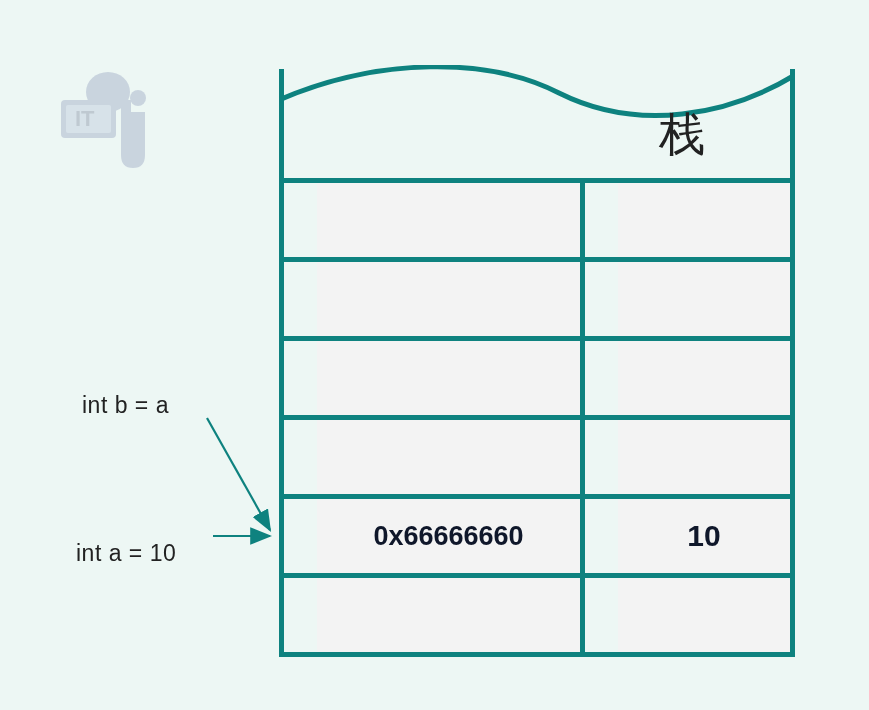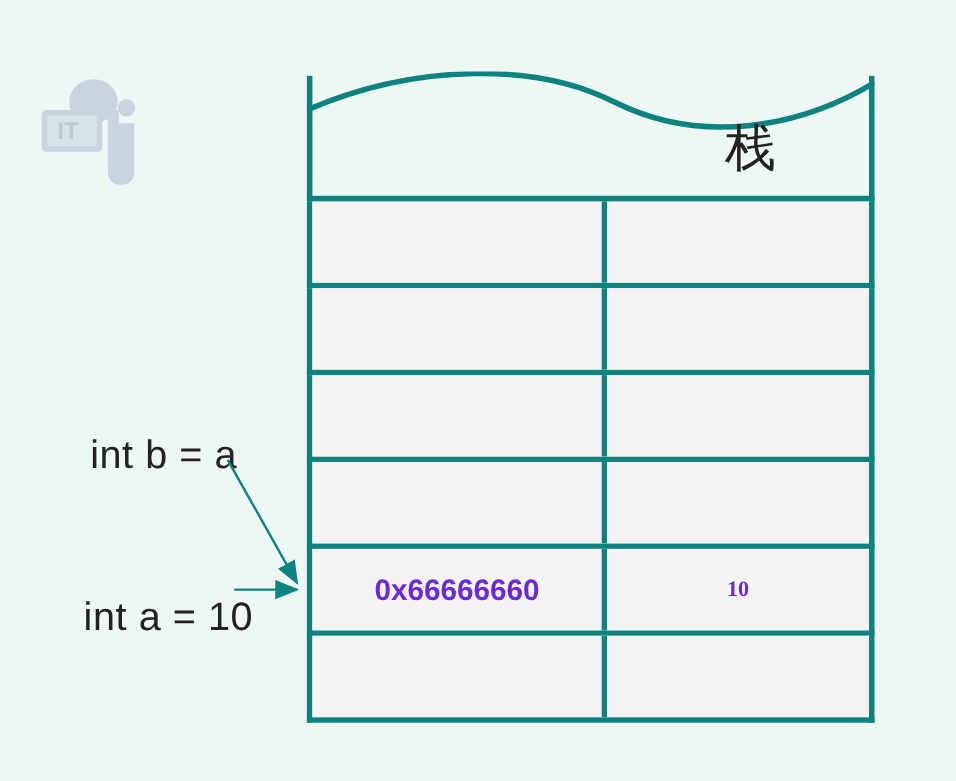--- a/index.html
+++ b/index.html
@@ -10,21 +10,21 @@
     body {
       width: 869px;
       height: 710px;
       background: #edf7f4;
       position: relative;
       font-family: "Segoe UI", Arial, sans-serif;
     }
     .logo {
       position: absolute;
       top: 70px;
-      left: 30px;
+      left: 53px;
       width: 110px;
       height: 100px;
       opacity: 0.28;
     }
     .stack-container {
       position: absolute;
       top: 69px;
       left: 279px;
       width: 516px;
     }
@@ -59,37 +59,38 @@
       border-left: 5px solid #0e827f;
       border-right: 5px solid #0e827f;
       border-bottom: 5px solid #0e827f;
     }
     .stack-cell {
       background: #f3f3f3;
       display: flex;
       align-items: center;
       justify-content: center;
       font-size: 27px;
-      color: #6d28d9;
+      color: #0f172a;
+      margin-left: 33px;
     }
     .stack-cell.left {
       width: 268px;
       border-right: 5px solid #0e827f;
       font-weight: 600;
       font-family: Arial, sans-serif;
     }
     .stack-cell.right {
       flex: 1;
       font-weight: 700;
-      font-size: 20px;
-      font-family: Liberation Serif, serif;
+      font-size: 30px;
+      font-family: Liberation Sans, sans-serif;
     }
     .label {
       position: absolute;
-      font-size: 36px;
+      font-size: 23px;
       color: #222;
       font-family: "Gill Sans", "Segoe UI", sans-serif;
       letter-spacing: 0.5px;
     }
     .label-b {
       top: 392px;
       left: 82px;
     }
     .label-a {
       top: 520px;

